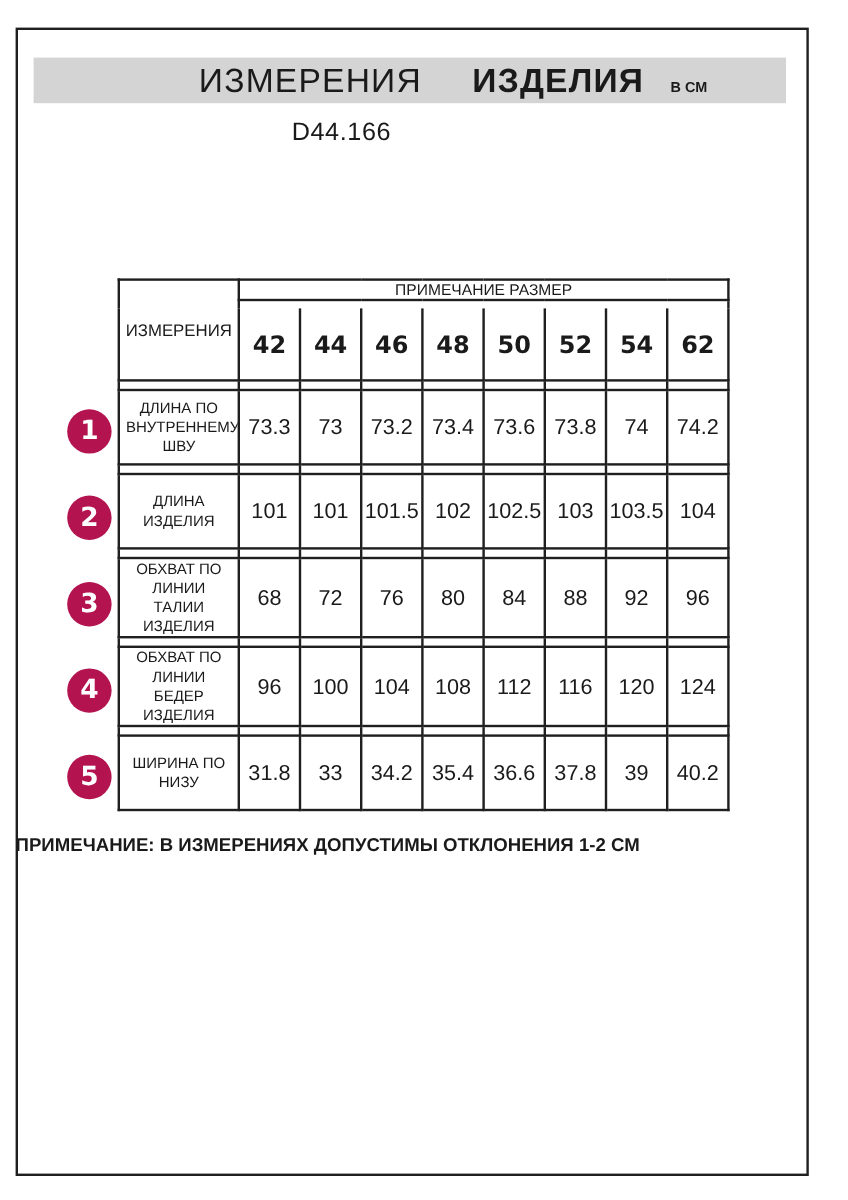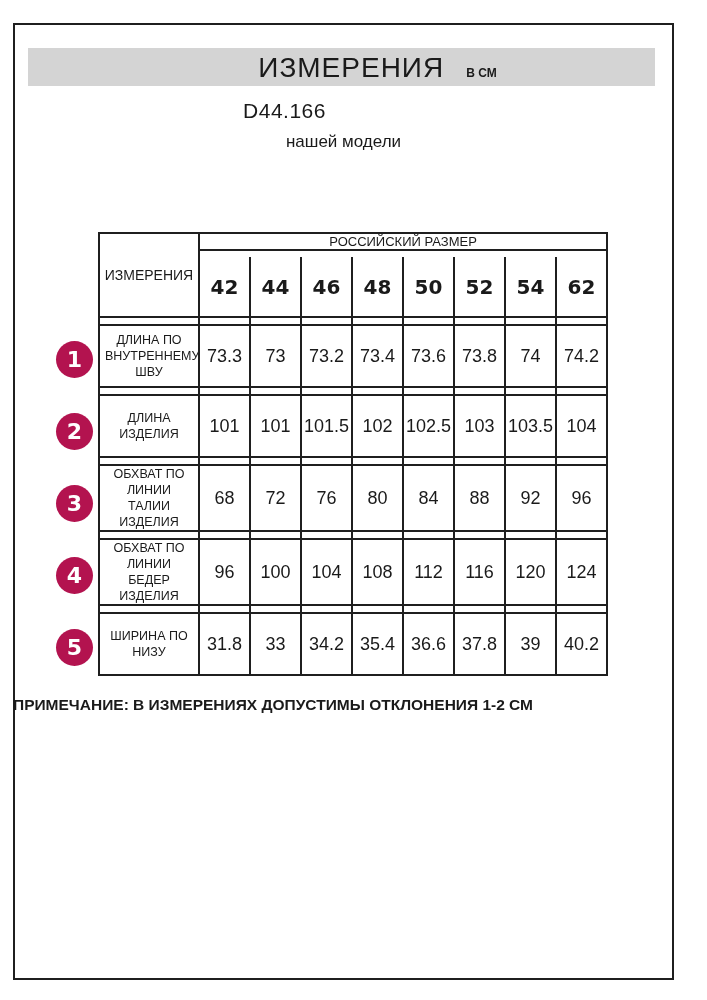--- a/index.html
+++ b/index.html
@@ -90,46 +90,46 @@
   }
 </style>
 </head>
 <body>
 
 <div class="frame"></div>
 
 <div class="title-bar">
   <div class="title-inner">
     <span class="title-w1">ИЗМЕРЕНИЯ</span>
+    <span class="title-w2">ИЗДЕЛИЯ</span>
     <span class="title-unit">В СМ</span>
   </div>
 </div>
 
 <div class="article">D44.166</div>
 
 <div class="subtitle">
-  <span>нашей модели</span>
 </div>
 
 <table class="size-table">
   <colgroup>
     <col style="width:100px">
     <col style="width:51px">
       <col style="width:51px">
       <col style="width:51px">
       <col style="width:51px">
     <col style="width:51px">
       <col style="width:51px">
       <col style="width:51px">
       <col style="width:51px">
   </colgroup>
   <tbody>
   <tr>
     <td class="corner" rowspan="3">ИЗМЕРЕНИЯ</td>
-    <td class="group" colspan="8">РОССИЙСКИЙ РАЗМЕР</td>
+    <td class="group" colspan="8">ПРИМЕЧАНИЕ РАЗМЕР</td>
   </tr>
   <tr class="hsp">
     <td></td>
         <td></td>
         <td></td>
         <td></td>
         <td></td>
         <td></td>
         <td></td>
         <td></td>

